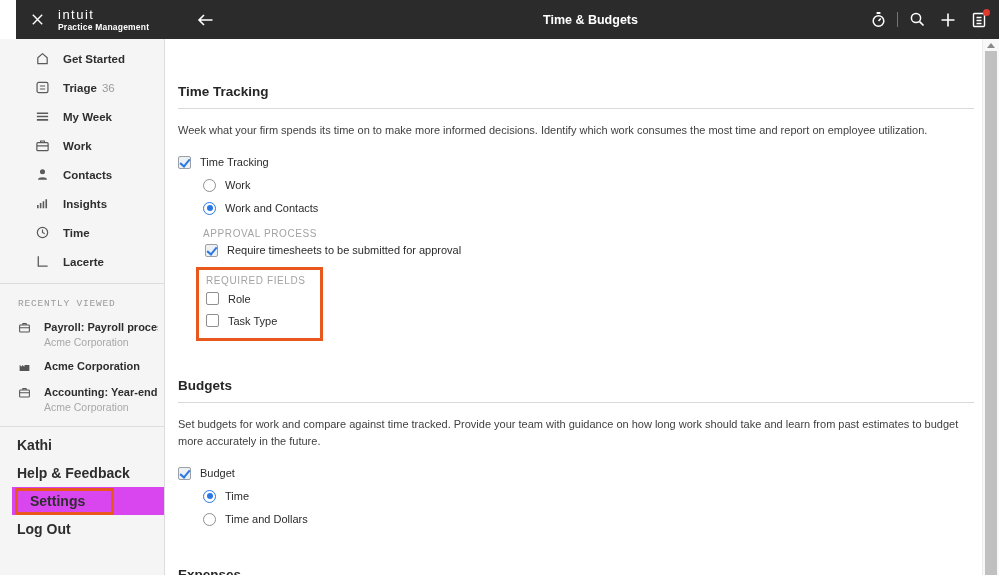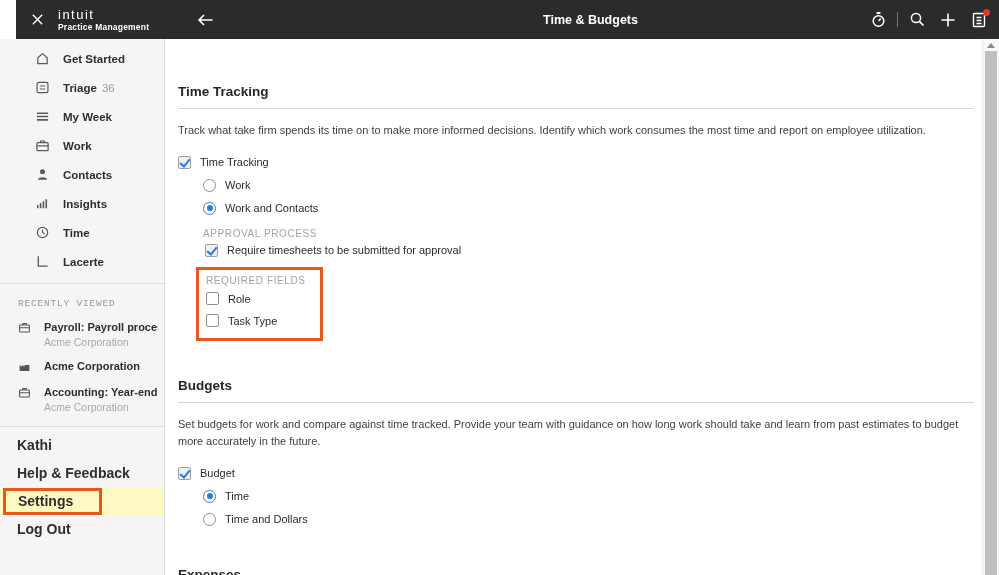--- a/index.html
+++ b/index.html
@@ -39,21 +39,21 @@
   .recent-item { display:flex; align-items:flex-start; padding:12px 6px 0 18px; cursor:pointer; }
   .recent-icon { width:14px; height:14px; color:#555; margin:0 12px 0 0; flex:none; }
   .recent-text { min-width:0; }
   .recent-title { font-size:11px; font-weight:700; color:#2e2e2e; white-space:nowrap;
     overflow:hidden; }
   .recent-sub { font-size:10.5px; color:#a8a8a8; margin-top:3px; white-space:nowrap; }
   .sb-divider2 { border-top:1px solid #dddddd; margin-top:13px; }
   .footer-block { margin-top:4px; }
   .footer-item { height:28px; display:flex; align-items:center; padding-left:17px;
     font-size:14px; font-weight:700; color:#2e2e2e; cursor:pointer; }
-  .footer-item.settings-row { background:#fef9c3; padding-left:0; }
+  .footer-item.settings-row { background:#d946ef; padding-left:0;margin-left:12px; }
   .settings-box { display:inline-flex; align-items:center; border:3px solid #e8571c;
     height:27px; padding:0 26px 0 12px; margin-left:3px; }
 
   
   .main { position:absolute; top:39px; left:166px; right:17px; bottom:0; background:#fff;
     padding:25px 8px 0 12px; overflow:hidden;margin-top:20px; }
   .section-heading { font-size:13.5px; font-weight:700; color:#262626; }
   .rule { border-top:1px solid #d9d9d9; margin-top:9px; }
   .desc { font-size:11px; color:#3f3f3f; margin-top:13px; line-height:1.6; }
   .row { display:flex; align-items:center; }
@@ -286,21 +286,21 @@
         <span>Log Out</span>
       </div>
     </div>
   </div>
 
   <div class="main">
 
     <div class="section">
       <div class="section-heading">Time Tracking</div>
       <div class="rule"></div>
-      <div class="desc">Track what take firm spends its time on to make more informed decisions. Identify which work consumes the most time and report on employee utilization.</div>
+      <div class="desc">Week what your firm spends its time on to make more informed decisions. Identify which work consumes the most time and report on employee utilization.</div>
 
       <div class="row toggle-row">
         <span class="cb checked"></span>
         <span class="ctl-label">Time Tracking</span>
       </div>
 
       <div class="row radio-row">
         <span class="radio"></span>
         <span class="ctl-label">Work</span>
       </div>

